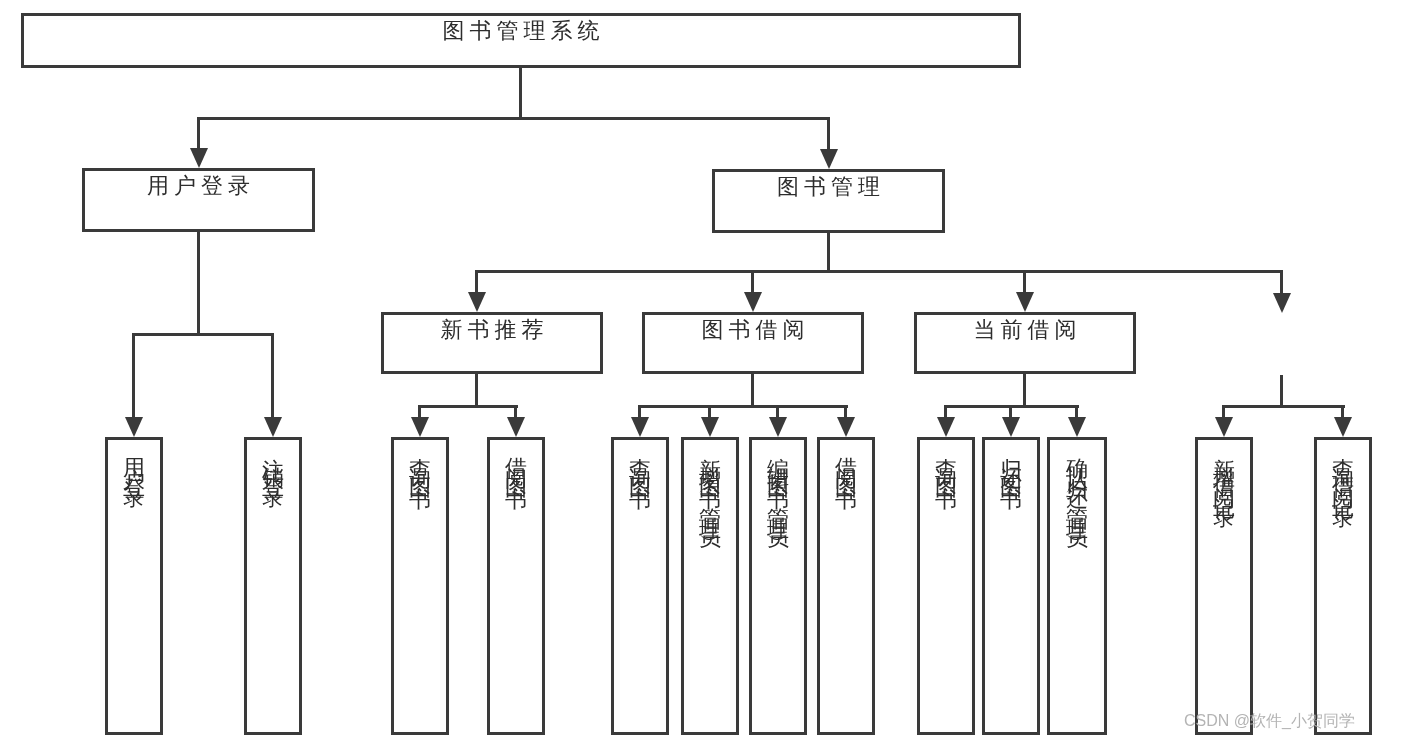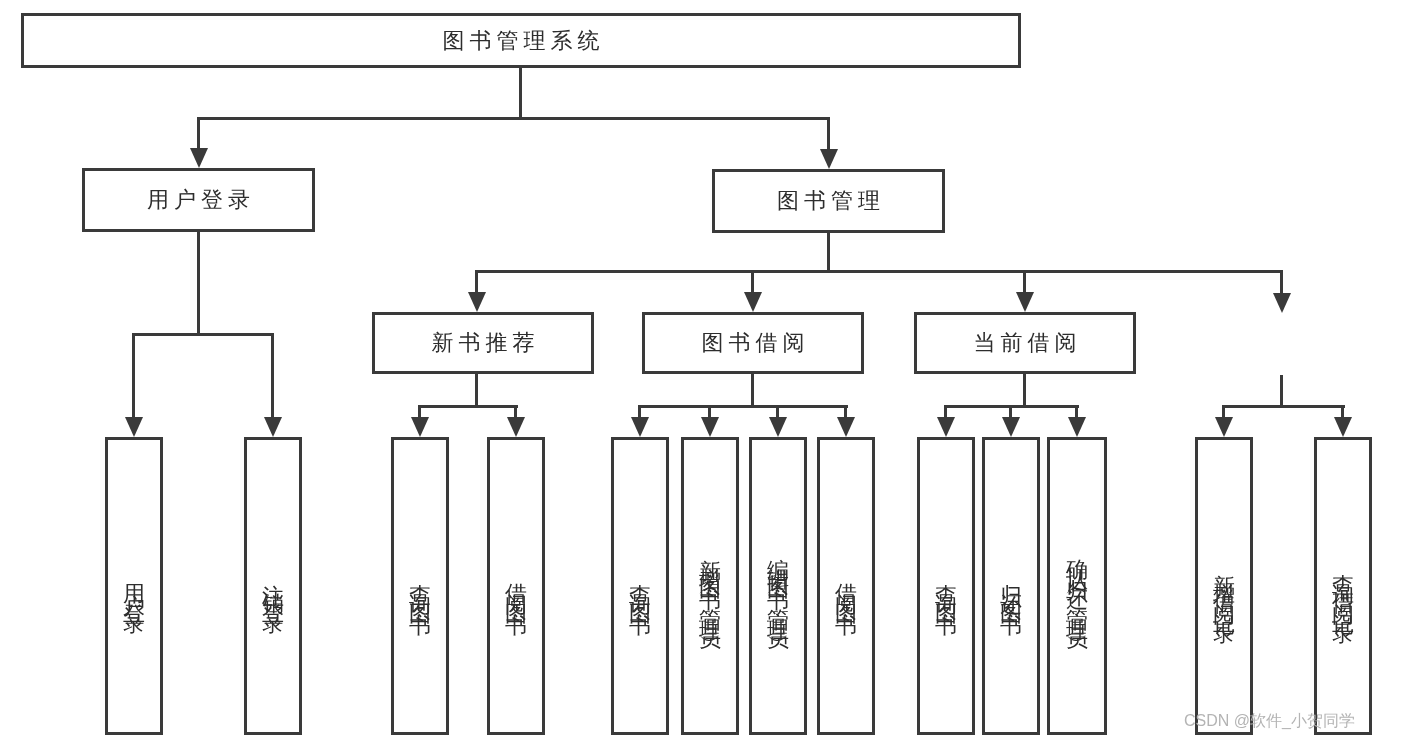--- a/index.html
+++ b/index.html
@@ -1,20 +1,20 @@
 <!DOCTYPE html>
 <html><head>
 <meta charset="utf-8">
 <style>
   html,body{margin:0;padding:0;background:#ffffff;}
   body{font-family:"Liberation Sans","DejaVu Sans",sans-serif;}
   .canvas{position:relative;width:1405px;height:747px;background:#ffffff;overflow:hidden;}
   .box{
     position:absolute;box-sizing:border-box;background:#ffffff;
-    border:3px solid #3a3a3a;display:flex;align-items:center;justify-content:center;
+    border:3px solid #3a3a3a;display:flex;justify-content:center;
     color:#2d2d2d;font-size:22px;z-index:2;
   }
   .box .lbl{letter-spacing:5px;text-indent:5px;white-space:nowrap;}
   .vbox .lbl{
     writing-mode:vertical-rl;text-orientation:mixed;
     letter-spacing:10px;text-indent:0;line-height:1;white-space:normal;
   }
   .vl{position:absolute;width:3px;background:#3a3a3a;z-index:1;}
   .hl{position:absolute;height:3px;background:#3a3a3a;z-index:1;}
   .ar{
@@ -95,21 +95,21 @@
     <span class="lbl">图书管理系统</span>
   </div>
 
   <div class="box" style="left:82px;top:168px;width:233px;height:64px;">
     <span class="lbl">用户登录</span>
   </div>
   <div class="box" style="left:712px;top:169px;width:233px;height:64px;">
     <span class="lbl">图书管理</span>
   </div>
 
-  <div class="box" style="left:372px;top:312px;width:222px;height:62px;">
+  <div class="box" style="left:381px;top:312px;width:222px;height:62px;">
     <span class="lbl">新书推荐</span>
   </div>
   <div class="box" style="left:642px;top:312px;width:222px;height:62px;">
     <span class="lbl">图书借阅</span>
   </div>
   <div class="box" style="left:914px;top:312px;width:222px;height:62px;">
     <span class="lbl">当前借阅</span>
   </div>
 
   <div class="box vbox" style="left:105px;top:437px;width:58px;height:298px;">

